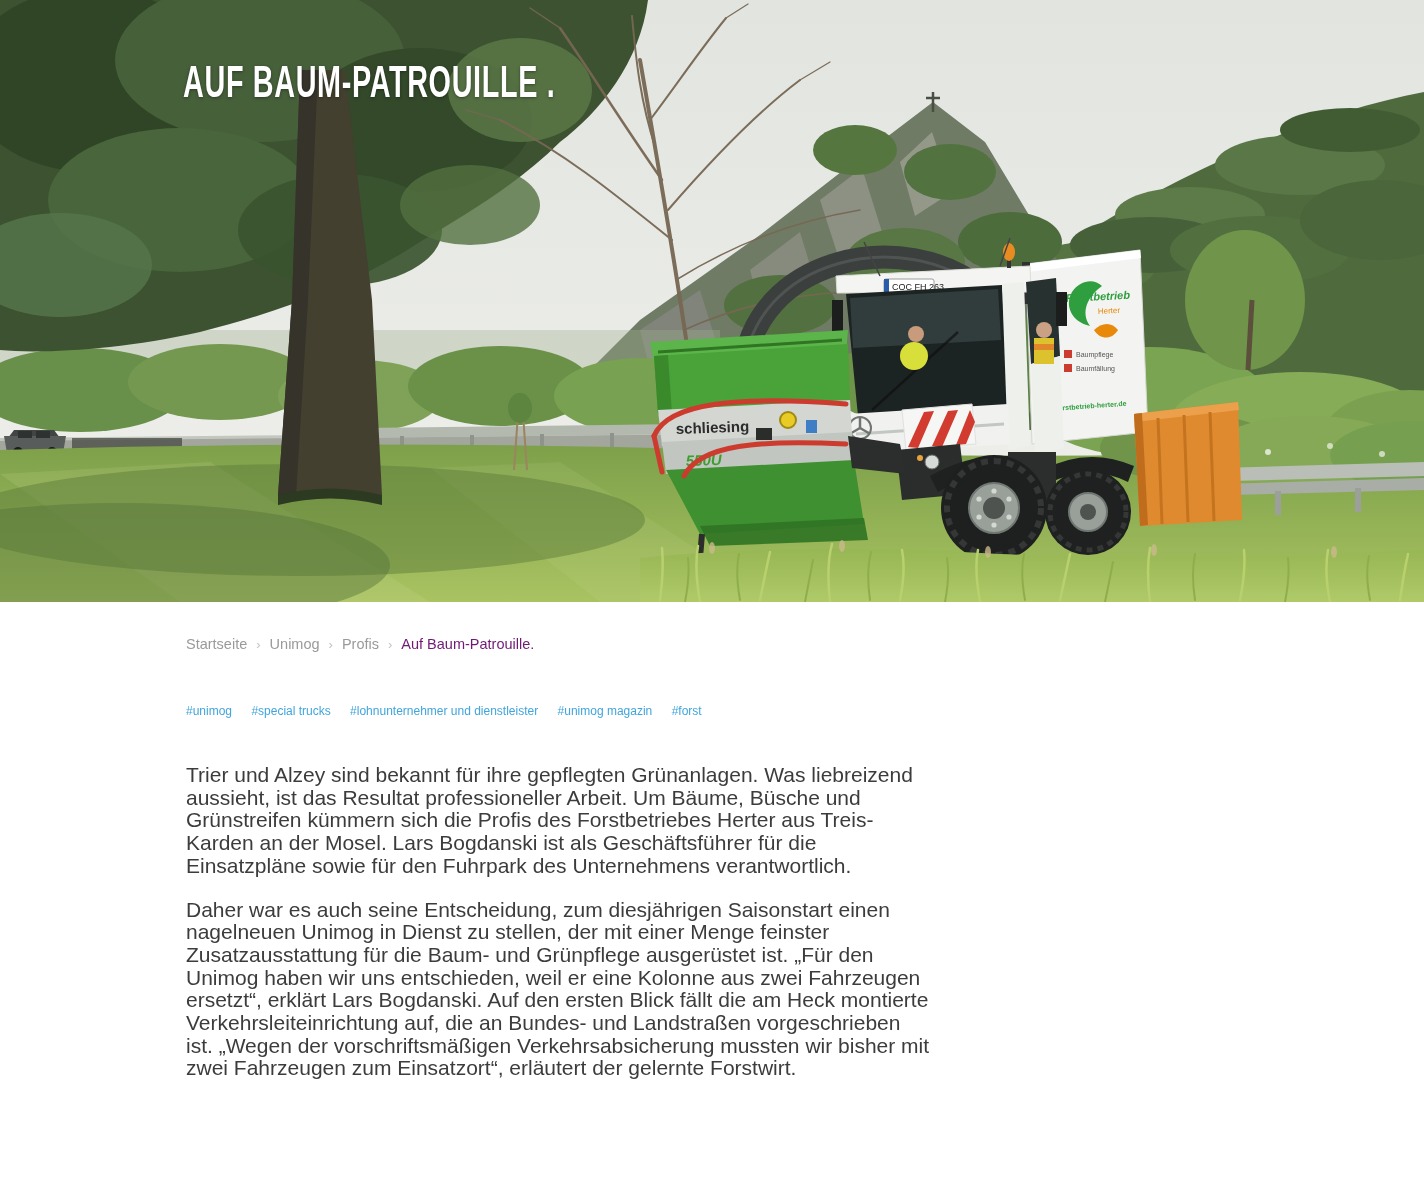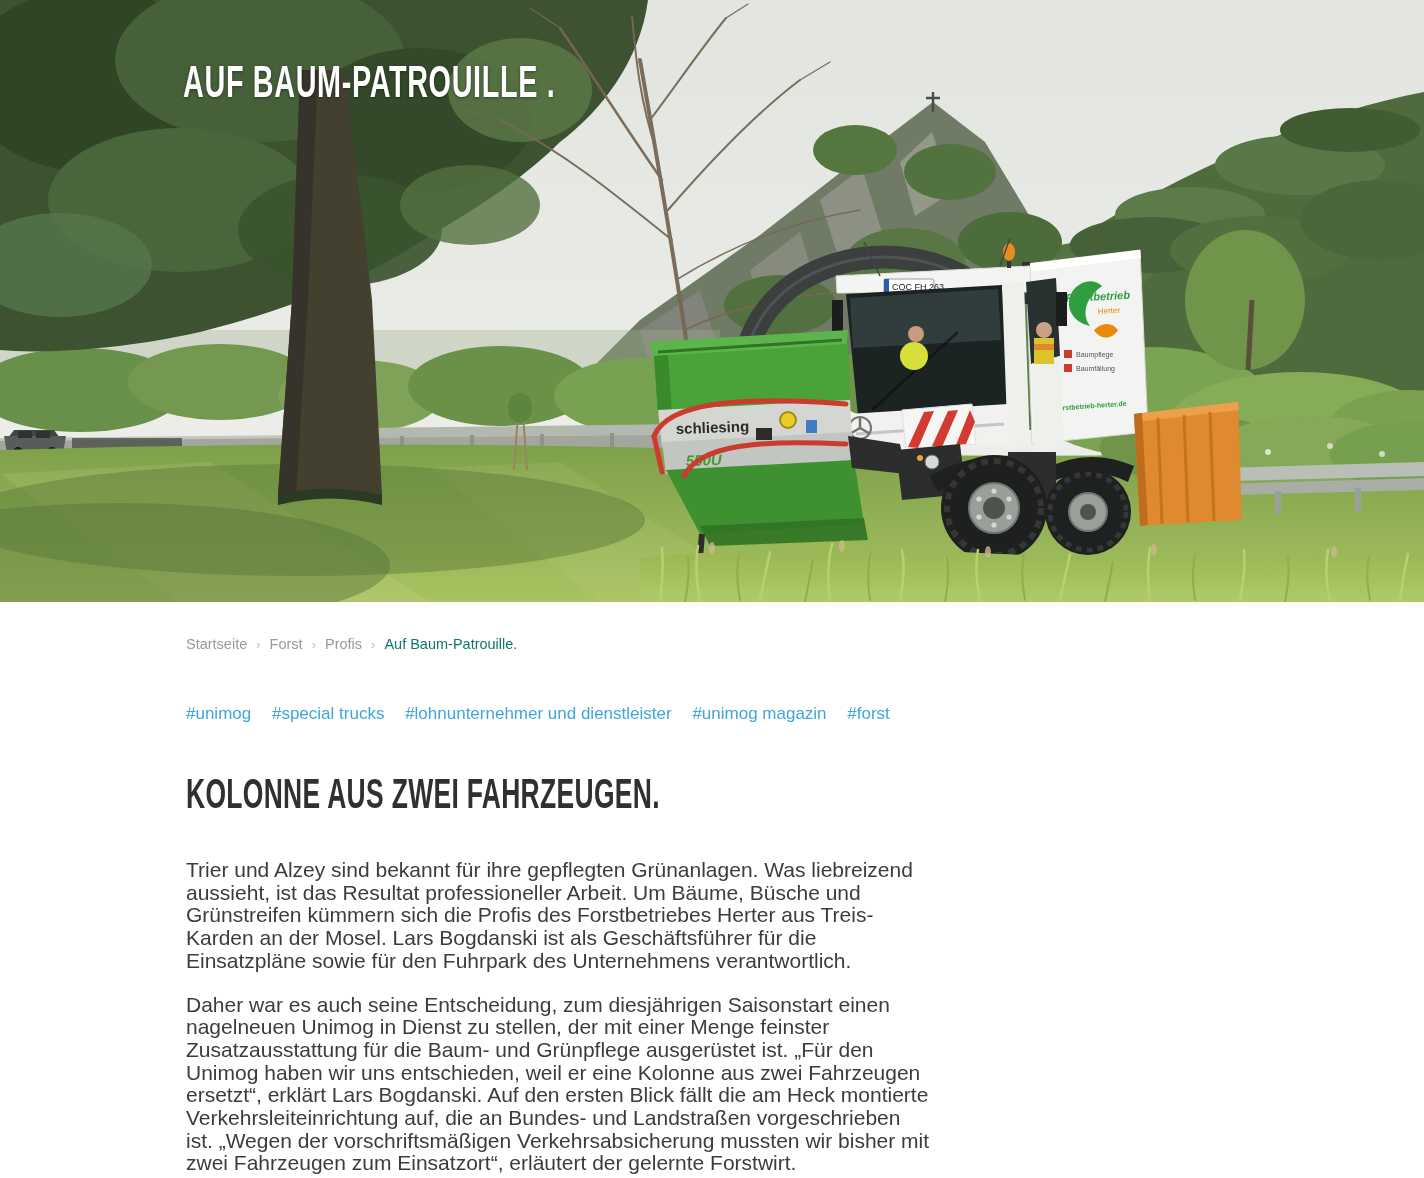--- a/index.html
+++ b/index.html
@@ -15,22 +15,22 @@
     position:absolute;left:183px;top:56px;white-space:nowrap;
     color:#ffffff;font-weight:bold;font-size:45px;letter-spacing:1px;
     transform:scaleX(.64);transform-origin:left top;
     text-shadow:0 1px 4px rgba(0,0,0,.38), 0 0 1px rgba(0,0,0,.25);
   }
   
   .content{margin-left:186px;width:746px;}
   .breadcrumb{margin-top:34px;font-size:14.5px;color:#9a9a9a;}
   .breadcrumb a{color:#9a9a9a;text-decoration:none;}
   .breadcrumb .sep{color:#c2c2c2;padding:0 9px;font-size:13px;}
-  .breadcrumb .active{color:#0f766e;}
-  .tags{margin-top:52px;font-size:17px;}
+  .breadcrumb .active{color:#701a75;}
+  .tags{margin-top:52px;font-size:12px;}
   .tags a{color:#3fa5dc;text-decoration:none;display:inline-block;margin-right:16px;}
   h1{margin:46px 0 0 0;padding:0;color:#303030;font-weight:bold;}
   h1 .hl{display:block;height:49px;white-space:nowrap;}
   h1 .hl span{display:inline-block;font-size:42px;letter-spacing:.5px;
       transform:scaleX(.63);transform-origin:left top;}
   .body-text{font-size:21px;line-height:22.7px;color:#3c3c3c;}
   .p1{margin-top:40px;}
   .p2{margin-top:7px;}
 </style>
 </head>
@@ -327,31 +327,30 @@
     </g>
   </g>
 </svg>
 
   <div class="hero-title">AUF BAUM-PATROUILLE .</div>
 </div>
 
 <div class="content">
 
   <nav class="breadcrumb">
-    <a href="#">Startseite</a><span class="sep">›</span><a href="#">Forst</a><span class="sep">›</span><a href="#">Profis</a><span class="sep">›</span><span class="active">Auf Baum-Patrouille.</span>
+    <a href="#">Startseite</a><span class="sep">›</span><a href="#">Unimog</a><span class="sep">›</span><a href="#">Profis</a><span class="sep">›</span><span class="active">Auf Baum-Patrouille.</span>
   </nav>
 
   <div class="tags">
     <a href="#">#unimog</a>
     <a href="#">#special trucks</a>
     <a href="#">#lohnunternehmer und dienstleister</a>
     <a href="#">#unimog magazin</a>
     <a href="#">#forst</a>
   </div>
 
   <h1>
-    <span class="hl"><span>KOLONNE AUS ZWEI FAHRZEUGEN.</span></span>
   </h1>
 
   <p class="body-text p1">Trier und Alzey sind bekannt für ihre gepflegten Grünanlagen. Was liebreizend aussieht, ist das Resultat professioneller Arbeit. Um Bäume, Büsche und Grünstreifen kümmern sich die Profis des Forstbetriebes Herter aus Treis-Karden an der Mosel. Lars Bogdanski ist als Geschäftsführer für die Einsatzpläne sowie für den Fuhrpark des Unternehmens verantwortlich.</p>
   <p class="body-text p2">Daher war es auch seine Entscheidung, zum diesjährigen Saisonstart einen nagelneuen Unimog in Dienst zu stellen, der mit einer Menge feinster Zusatzausstattung für die Baum- und Grünpflege ausgerüstet ist. „Für den Unimog haben wir uns entschieden, weil er eine Kolonne aus zwei Fahrzeugen ersetzt“, erklärt Lars Bogdanski. Auf den ersten Blick fällt die am Heck montierte Verkehrsleiteinrichtung auf, die an Bundes- und Landstraßen vorgeschrieben ist. „Wegen der vorschriftsmäßigen Verkehrsabsicherung mussten wir bisher mit zwei Fahrzeugen zum Einsatzort“, erläutert der gelernte Forstwirt.</p>
 
 </div>
 
 </body></html>

